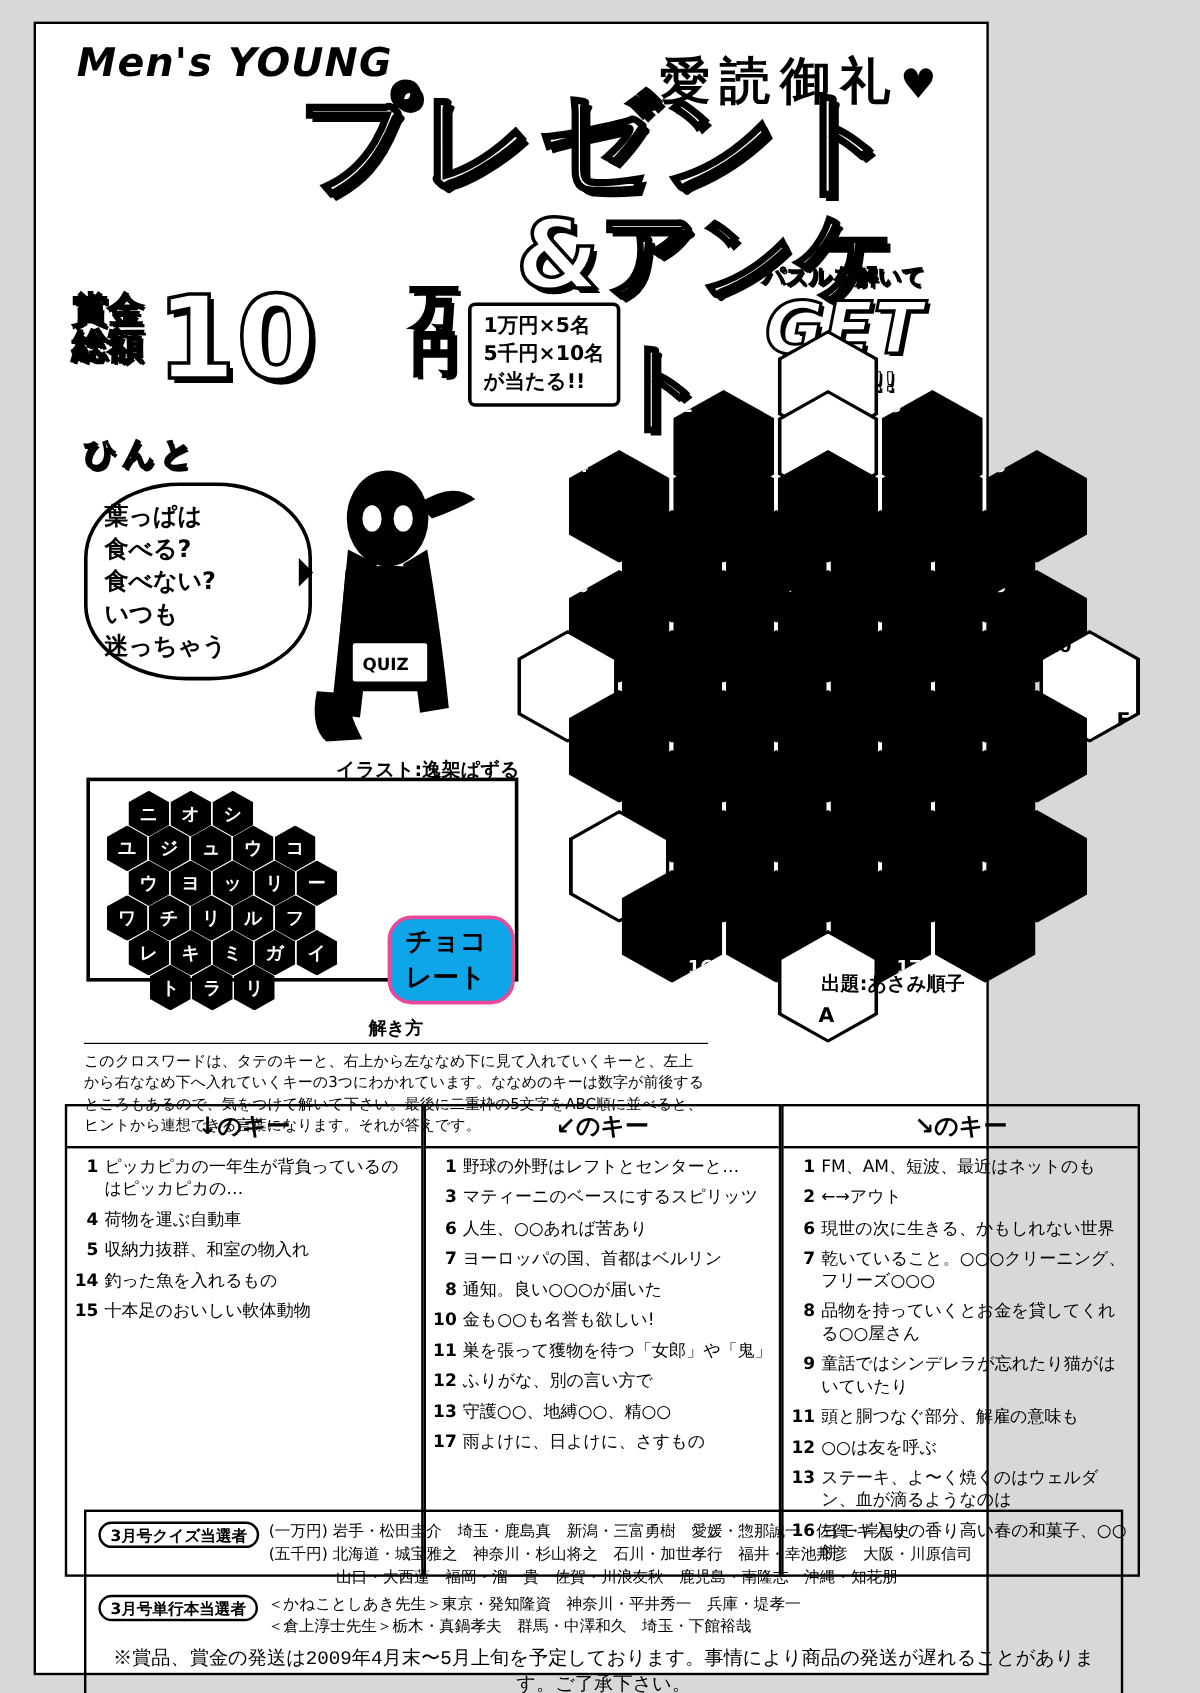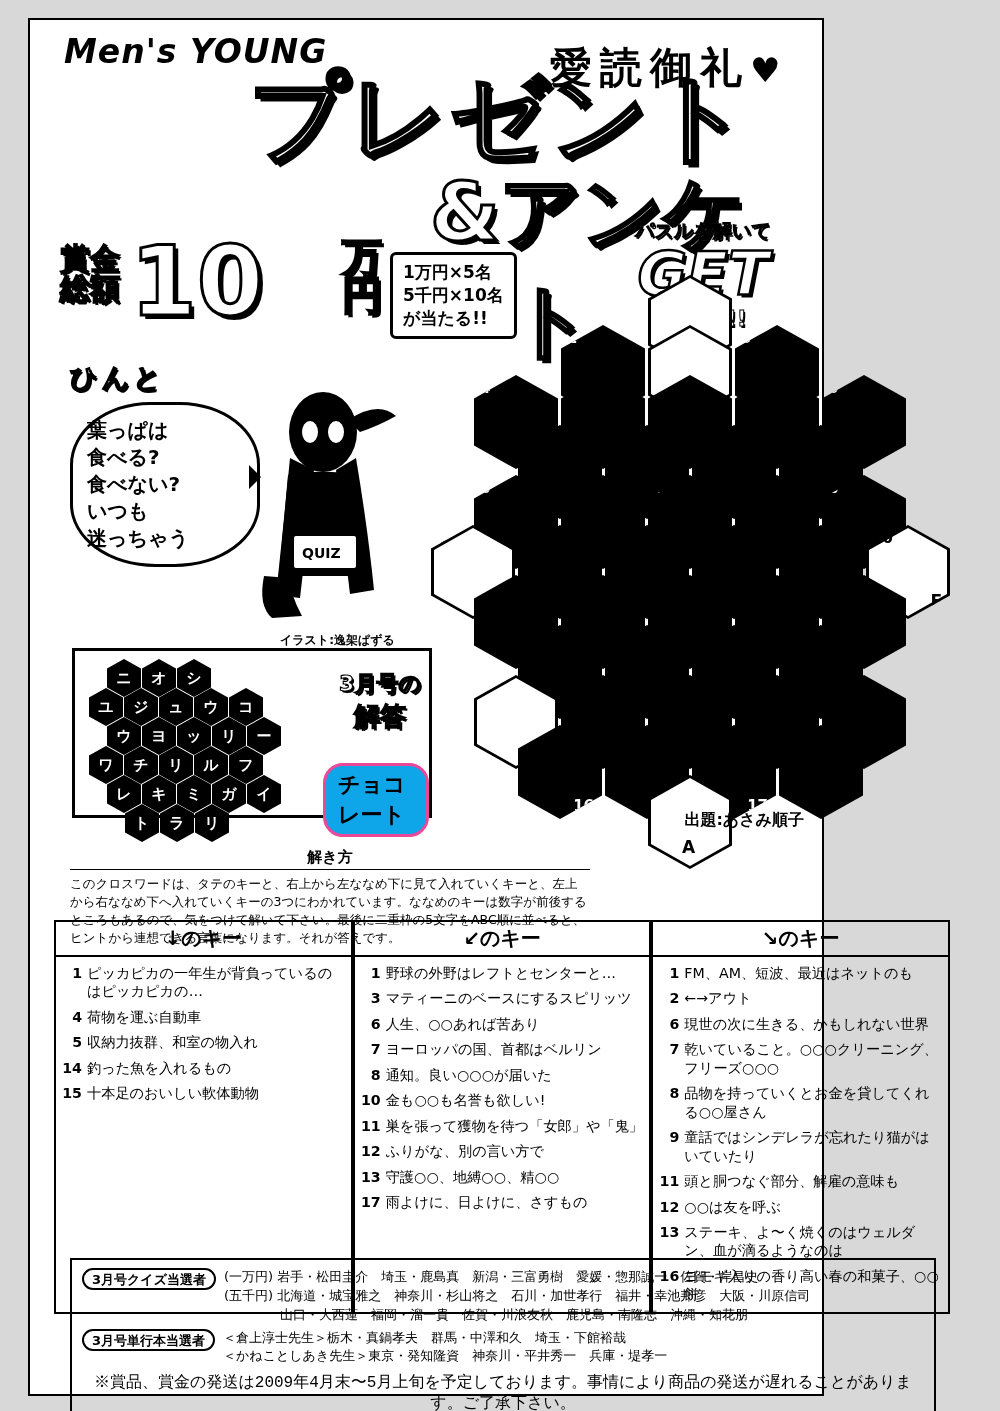--- a/index.html
+++ b/index.html
@@ -90,21 +90,21 @@
   }
   .balloon {
     margin-top:6px; border:3px solid #000; border-radius:42% 42% 45% 45%/ 38%;
     padding:12px 14px; font-size:20px; font-weight:bold; line-height:1.35;
     background:#fff; position:relative;
   }
   .balloon:after {
     content:""; position:absolute; right:-16px; top:60px;
     border:12px solid transparent; border-left-color:#000;
   }
-  .illust-credit { position:absolute; left:250px; top:612px; font-size:12px; font-weight:bold;}
+  .illust-credit { position:absolute; left:250px; top:612px; font-size:16px; font-weight:bold;}
 
   
   .illust {
     position:absolute; left:198px; top:360px; width:190px; height:250px;
   }
 
   
   .ansbox { position:absolute; left:42px; top:628px; width:360px; height:170px; border:3px solid #000; }
   .ansgrid { position:absolute; left:14px; top:8px; }
   .ansgrid .row { display:flex; margin-bottom:-9px; }
@@ -260,24 +260,20 @@
         <div class="hexs">ミ</div>
         <div class="hexs">ガ</div>
         <div class="hexs">イ</div>
       </div>
       <div class="row" style="margin-left:36px">
         <div class="hexs">ト</div>
         <div class="hexs">ラ</div>
         <div class="hexs">リ</div>
       </div>
     </div>
-    <div class="march">
-      <div class="t1">3月号の</div>
-      <div class="t2">解答</div>
-    </div>
     <div class="answord">チョコレート</div>
   </div>
 
   <div class="puzzle">
 
     <div class="hex open" style="left:218px; top:0px;">
       <div class="inner"></div>
         <div class="num">1</div>
     </div>
 
@@ -504,20 +500,20 @@
       <div class="wlabel">3月号クイズ当選者</div>
       <div class="wbody">
         <div>(一万円) 岩手・松田圭介　埼玉・鹿島真　新潟・三富勇樹　愛媛・惣那誠一　佐賀・岸昌史</div>
         <div>(五千円) 北海道・城宝雅之　神奈川・杉山将之　石川・加世孝行　福井・幸池邦彦　大阪・川原信司</div>
         <div>　　　　 山口・大西蓮　福岡・溜一貴　佐賀・川浪友秋　鹿児島・南隆志　沖縄・知花朋</div>
       </div>
     </div>
     <div class="wrow">
       <div class="wlabel">3月号単行本当選者</div>
       <div class="wbody">
+        <div>＜かねことしあき先生＞東京・発知隆資　神奈川・平井秀一　兵庫・堤孝一</div>
         <div>＜倉上淳士先生＞栃木・真鍋孝夫　群馬・中澤和久　埼玉・下館裕哉</div>
-        <div>＜かねことしあき先生＞東京・発知隆資　神奈川・平井秀一　兵庫・堤孝一</div>
       </div>
     </div>
     <div class="note">※賞品、賞金の発送は2009年4月末〜5月上旬を予定しております。事情により商品の発送が遅れることがあります。ご了承下さい。</div>
   </div>
 
 </div>
 
 </body></html>

